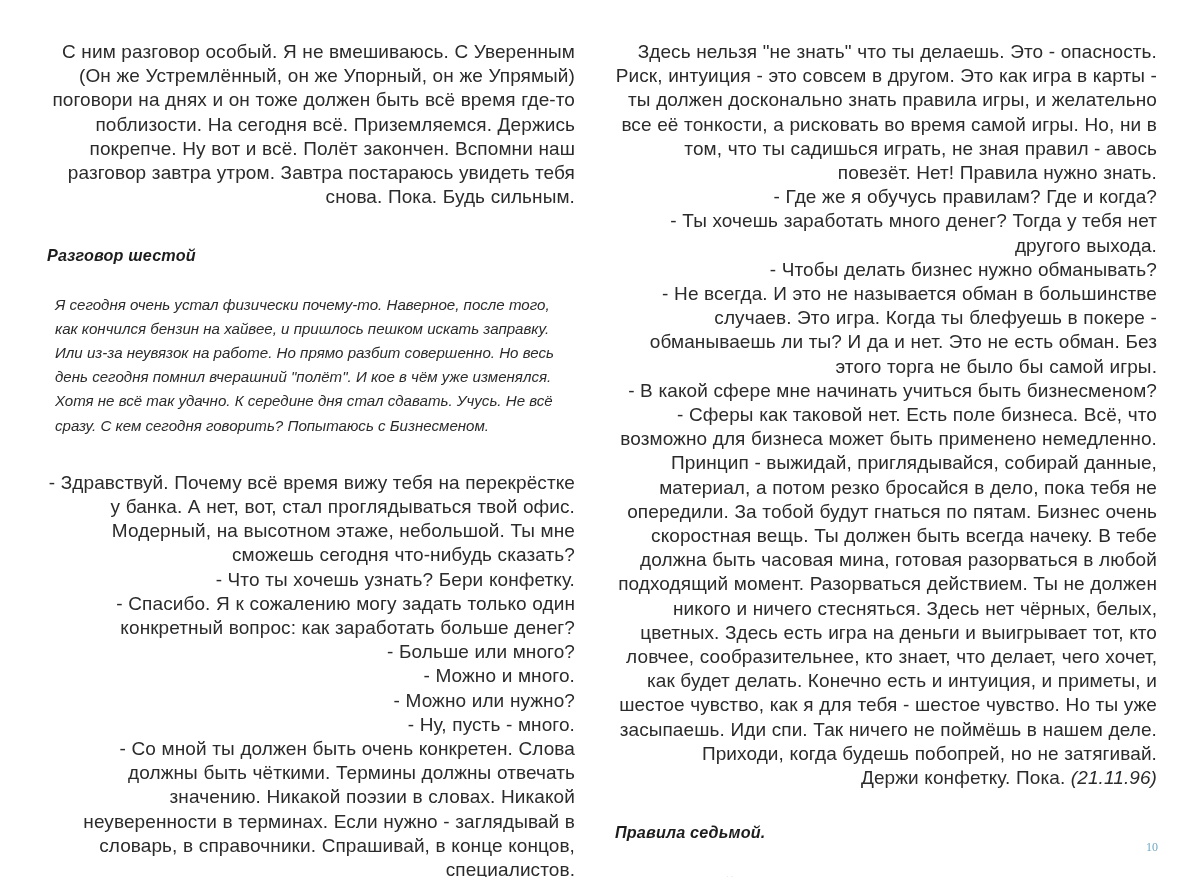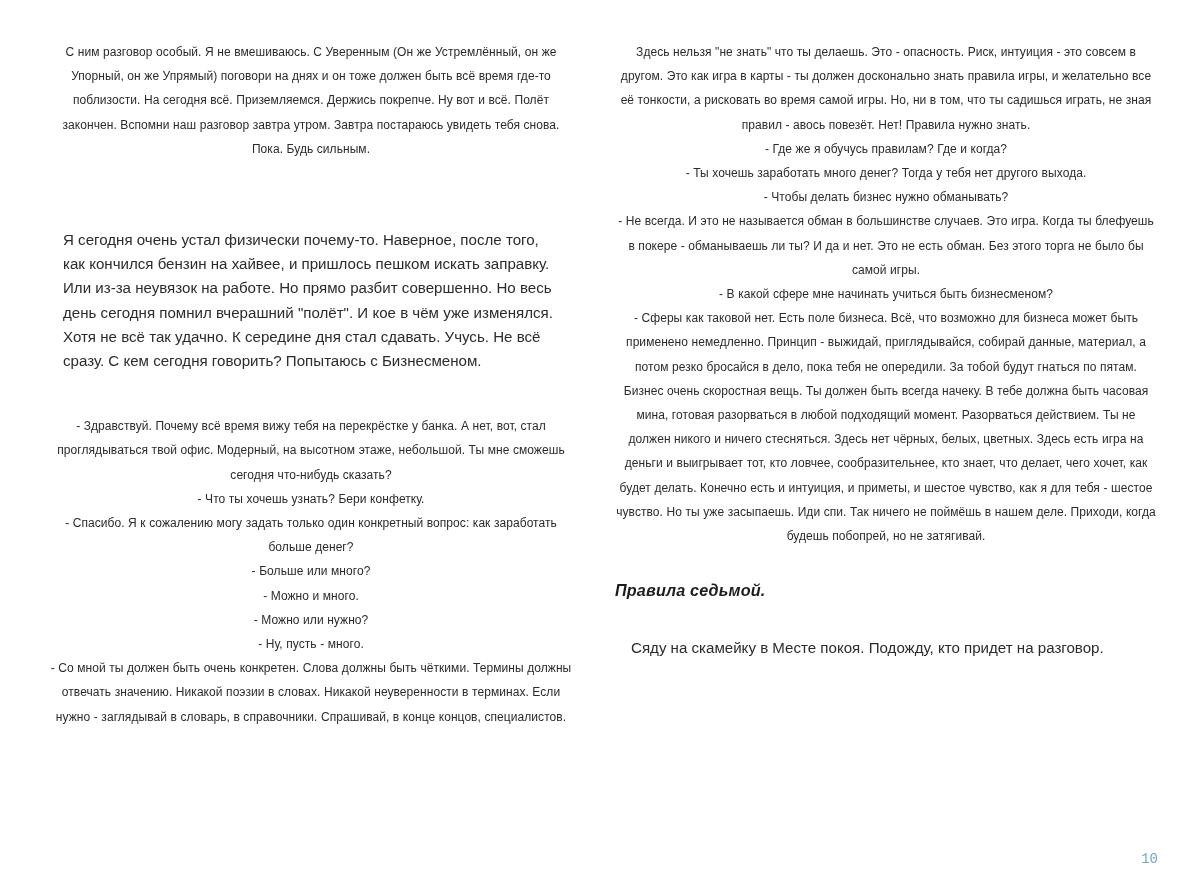--- a/index.html
+++ b/index.html
@@ -35,31 +35,32 @@
   }
   .col {
     width: 528px;
     display: block;
   }
   .col-right {
     width: 542px;
   }
   p.body-text {
     margin: 0;
-    font-size: 12px;
+    font-size: 19px;
     line-height: 24.2px;
     color: #2b2b2b;
-    text-align: center;
+    text-align: right;
     letter-spacing: 0.005em;
     word-spacing: 0.01em;
   }
   p.italic-text {
-    margin: 16px;
+    margin: 8px;
     font-size: 15.1px;
     line-height: 24.2px;
+    font-style: italic;
     color: #2b2b2b;
     text-align: left;
   }
   h2.section-heading {
     margin: 0;
     font-size: 16.2px;
     line-height: 24.2px;
     font-weight: bold;
     font-style: italic;
     color: #1d1d1d;
@@ -69,42 +70,43 @@
   .sp-after-head   { height: 17px; }
   .sp-after-italic { height: 25px; }
   .sp-r-before-head{ height: 30px; }
   .sp-r-after-head { height: 18px; }
   .date-note {
     font-style: italic;
   }
   .page-number {
     position: absolute;
     right: 42px;
-    bottom: 8px;
-    font-size: 14px;
+    bottom: 20px;
+    font-size: 12px;
     line-height: 20px;
     color: #6fa8c4;
-    font-family: Liberation Mono, monospace;
+    font-family: Liberation Serif, serif;
     text-align: right;
   }
 </style>
 </head>
 <body>
 
 <div class="page">
 
   <div class="columns">
 
     <div class="col col-left">
 
       <p class="body-text">С ним разговор особый. Я не вмешиваюсь. С Уверенным (Он же Устремлённый, он же Упорный, он же Упрямый) поговори на днях и он тоже должен быть всё время где-то поблизости. На сегодня всё. Приземляемся. Держись покрепче. Ну вот и всё. Полёт закончен. Вспомни наш разговор завтра утром. Завтра постараюсь увидеть тебя снова. Пока. Будь сильным.</p>
 
 
       <div class="sp-before-head"></div>
 
+      <h2 class="section-heading">Разговор шестой</h2>
 
       <div class="sp-after-head"></div>
 
       <p class="italic-text">Я сегодня очень устал физически почему-то. Наверное, после того, как кончился бензин на хайвее, и пришлось пешком искать заправку. Или из-за неувязок на работе. Но прямо разбит совершенно. Но весь день сегодня помнил вчерашний "полёт". И кое в чём уже изменялся. Хотя не всё так удачно. К середине дня стал сдавать. Учусь. Не всё сразу. С кем сегодня говорить? Попытаюсь с Бизнесменом.</p>
 
       <div class="sp-after-italic"></div>
 
       <p class="body-text" style="white-space: pre-line;">- Здравствуй. Почему всё время вижу тебя на перекрёстке у банка. А нет, вот, стал проглядываться твой офис. Модерный, на высотном этаже, небольшой. Ты мне сможешь сегодня что-нибудь сказать?
 - Что ты хочешь узнать? Бери конфетку.
 - Спасибо. Я к сожалению могу задать только один конкретный вопрос: как заработать больше денег?
@@ -119,20 +121,21 @@
     <div class="col col-right">
 
       <p class="body-text" style="white-space: pre-line;">Здесь нельзя "не знать" что ты делаешь. Это - опасность. Риск, интуиция - это совсем в другом. Это как игра в карты - ты должен досконально знать правила игры, и желательно все её тонкости, а рисковать во время самой игры. Но, ни в том, что ты садишься играть, не зная правил - авось повезёт. Нет! Правила нужно знать.
 - Где же я обучусь правилам? Где и когда?
 - Ты хочешь заработать много денег? Тогда у тебя нет другого выхода.
 - Чтобы делать бизнес нужно обманывать?
 - Не всегда. И это не называется обман в большинстве случаев. Это игра. Когда ты блефуешь в покере - обманываешь ли ты? И да и нет. Это не есть обман. Без этого торга не было бы самой игры.
 - В какой сфере мне начинать учиться быть бизнесменом?
 - Сферы как таковой нет. Есть поле бизнеса. Всё, что возможно для бизнеса может быть применено немедленно. Принцип - выжидай, приглядывайся, собирай данные, материал, а потом резко бросайся в дело, пока тебя не опередили. За тобой будут гнаться по пятам. Бизнес очень скоростная вещь. Ты должен быть всегда начеку. В тебе должна быть часовая мина, готовая разорваться в любой подходящий момент. Разорваться действием. Ты не должен никого и ничего стесняться. Здесь нет чёрных, белых, цветных. Здесь есть игра на деньги и выигрывает тот, кто ловчее, сообразительнее, кто знает, что делает, чего хочет, как будет делать. Конечно есть и интуиция, и приметы, и шестое чувство, как я для тебя - шестое чувство. Но ты уже засыпаешь. Иди спи. Так ничего не поймёшь в нашем деле. Приходи, когда будешь побопрей, но не затягивай. </p>
 
+      <p class="body-text"><span>Держи конфетку. Пока. </span><span class="date-note">(21.11.96)</span></p>
 
       <div class="sp-r-before-head"></div>
 
       <h2 class="section-heading">Правила седьмой.</h2>
 
       <div class="sp-r-after-head"></div>
 
       <p class="italic-text">Сяду на скамейку в Месте покоя. Подожду, кто придет на разговор.</p>
 
     </div>

